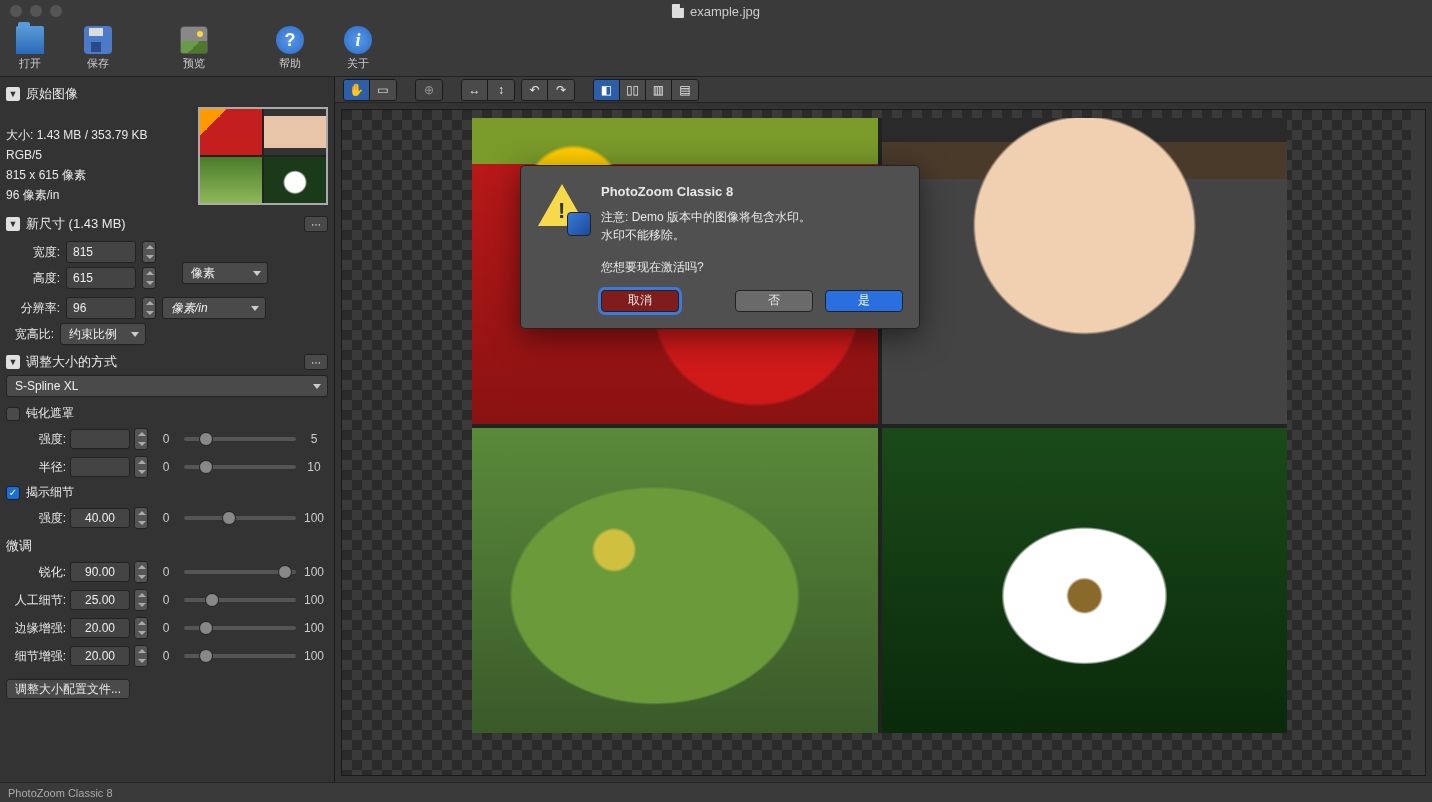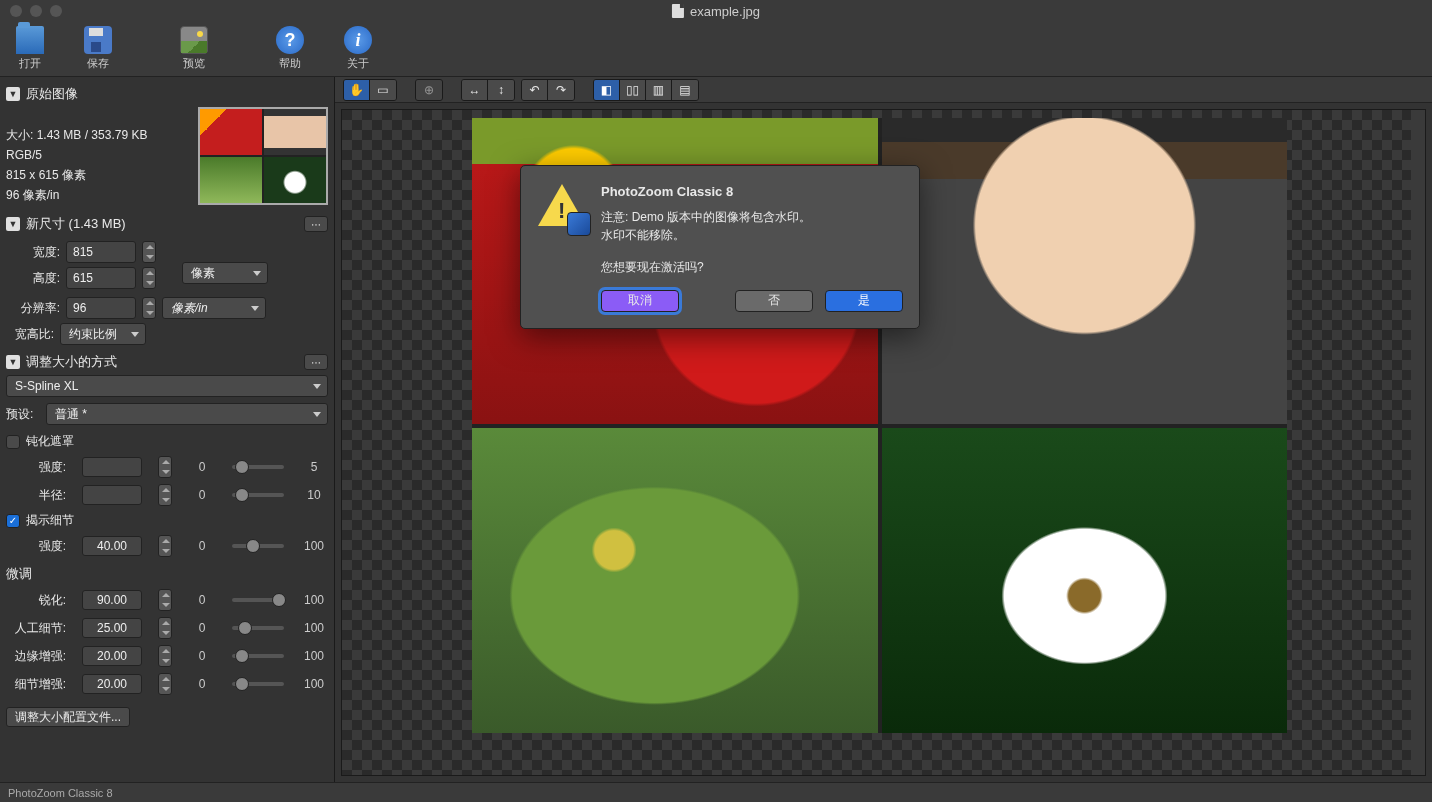--- a/index.html
+++ b/index.html
@@ -159,21 +159,21 @@
   
   .chk {
     width:14px;height:14px;border:1px solid #222;border-radius:3px;
     background:#4a4a4a;display:inline-flex;align-items:center;justify-content:center;
     font-size:10px;color:#fff;
   }
   .chk.checked { background:#1a6fd8; }
 
   
   .srow {
-    display:flex;align-items:center;gap:16px;margin:6px 0;
+    display:flex;align-items:center;gap:4px;margin:6px 0;
   }
   .slabel { width:60px; text-align:right; font-size:12px; }
   .sval {
     width:60px;height:20px;background:#444;border:1px solid #222;
     border-radius:3px;color:#eee;padding:0 14px;font-size:12px;
   }
   .smin, .smax { width:28px; text-align:center; font-size:12px; color:#ccc; }
   .slider {
     flex:1;height:4px;background:#555;border-radius:2px;position:relative;
   }
@@ -290,21 +290,21 @@
   .dlg-q { margin-top:14px; }
   .dlg-buttons {
     display:flex; justify-content:flex-start; gap:12px; margin-top:14px;
     padding-left:64px;
   }
   .dbtn {
     width:78px;height:22px;border-radius:4px;font-size:12px;
     display:flex;align-items:center;justify-content:center;cursor:pointer;
     border:1px solid #222;
   }
-  .dbtn-cancel { background:#8b5cf6; box-shadow:0 0 0 3px #3a7ad8;font-family:Liberation Serif, serif; }
+  .dbtn-cancel { background:#7f1d1d; box-shadow:0 0 0 3px #3a7ad8;font-family:Liberation Serif, serif; }
   .dbtn-no { background:#6a6a6a; margin-left:auto;}
   .dbtn-yes { background:#2a6fe0;color:#fff; }
 
   
   .statusbar {
     height:20px;background:#3a3a3a;border-top:1px solid #222;
     display:flex;align-items:center;padding:0 8px;font-size:11px;color:#aaa;
   }
 
   .profile-btn {
@@ -423,26 +423,20 @@
 
     
     <div class="sect-head" style="margin-top:8px;">
       <span class="disclosure">▼</span>
       <span>调整大小的方式</span>
       <span class="sect-gear">⋯</span>
     </div>
     <div class="select select-wide" style="width:100%;">
       <span>S-Spline XL</span>
     </div>
-    <div class="frow" style="margin-top:6px;">
-      <span style="width:34px;">预设:</span>
-      <div class="select select-wide">
-        <span>普通 *</span>
-      </div>
-    </div>
 
     
     <div class="frow" style="margin-top:8px;">
       <span class="chk"></span>
       <span>钝化遮罩</span>
     </div>
     <div class="srow">
       <span class="slabel">强度:</span>
       <input class="sval" value="" style="">
       <span class="stepper"></span>

